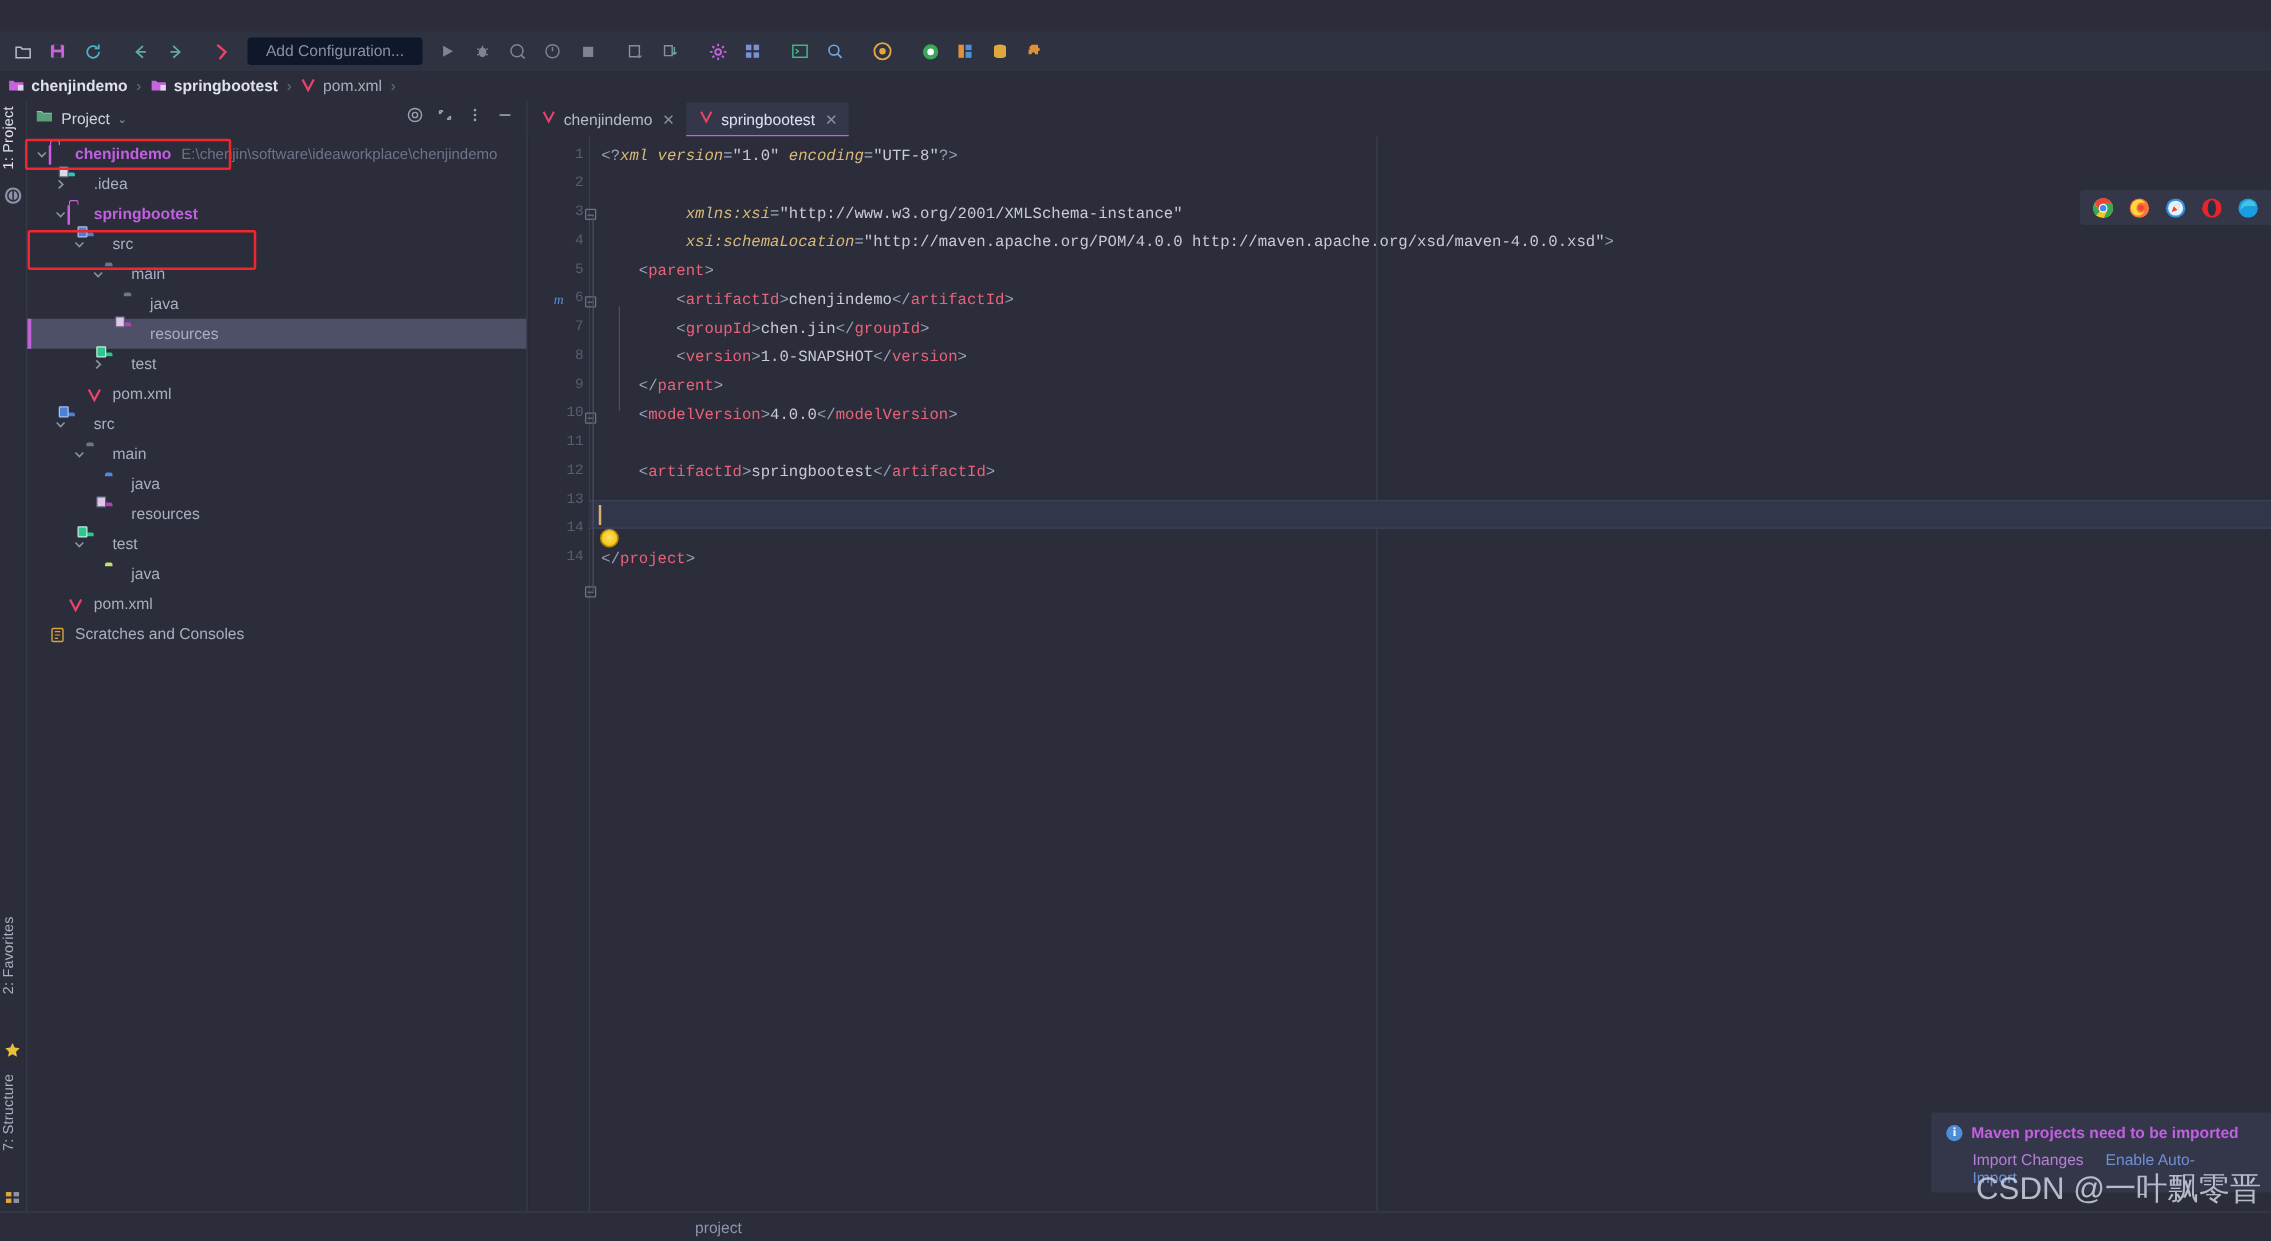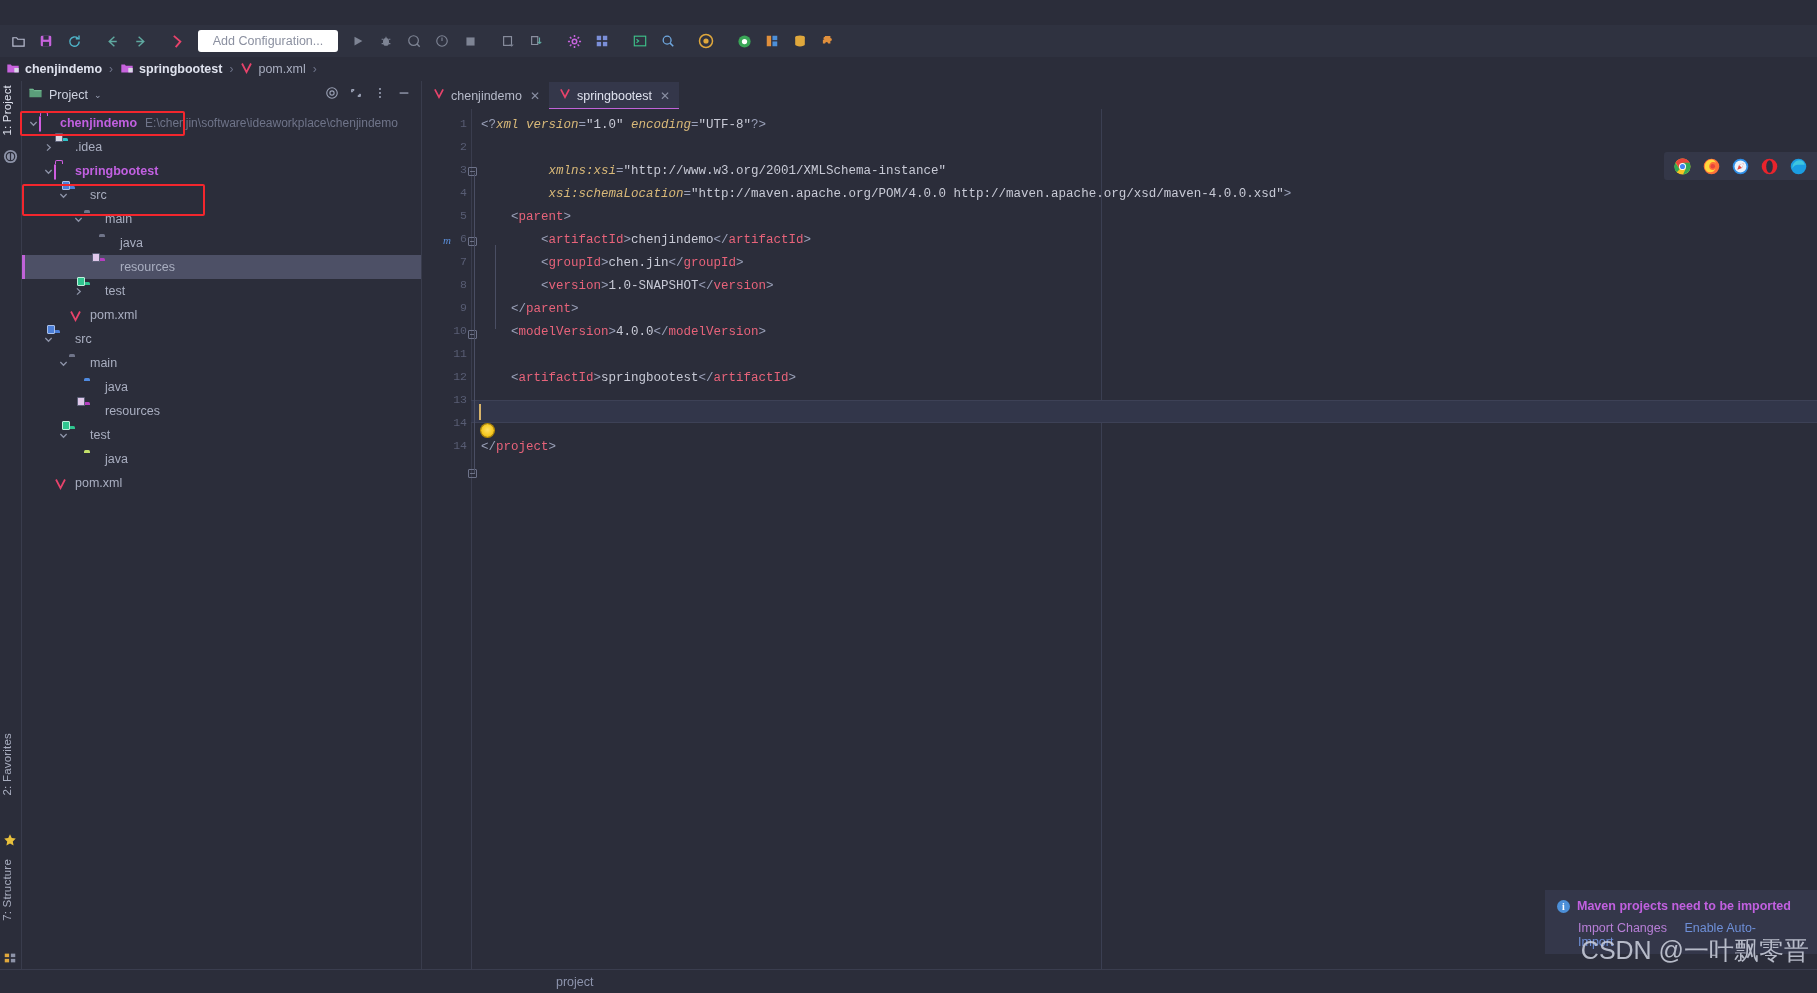--- a/index.html
+++ b/index.html
@@ -26,21 +26,21 @@
   .toolbar {
     position: absolute; top: 25px; left: 0; width: 1817px; height: 32px;
     background: #2f3240; display: flex; align-items: center; padding-left: 4px;
   }
   .tb-btn {
     width: 26px; height: 26px; display: flex; align-items: center;
     justify-content: center; margin: 0 1px; border-radius: 3px;
   }
   .tb-sep { width: 10px; }
   .run-config {
-    width: 140px; height: 22px; border-radius: 3px; background: #ffffff;
+    width: 140px; height: 22px; border-radius: 3px; background: #0f172a;
     color: #8b90a0; font-size: 12.5px; display: flex; align-items: center;
     justify-content: center; margin: 0 6px;
   }
 
   
   .breadcrumb {
     position: absolute; top: 57px; left: 0; width: 1817px; height: 24px;
     background: #2b2d3a; display: flex; align-items: center; padding-left: 6px;
     font-size: 12.5px;
   }
@@ -457,21 +457,21 @@
         <div class="tree-row" style="padding-left: 6px;">
           <span class="arrow">
             <svg width="9" height="9" viewBox="0 0 10 10">
               <path d="M1.5 3.3L5 7 8.5 3.3" stroke="#8d93a8" stroke-width="1.4" fill="none"></path>
             </svg>
           </span>
           <span class="ticon"><span class="fld-outline"></span></span>
           <span class="tlabel hl">chenjindemo</span>
           <span class="tpath">E:\chenjin\software\ideaworkplace\chenjindemo</span>
         </div>
-        <div class="tree-row" style="padding-left: 21px; text-align: center;">
+        <div class="tree-row" style="padding-left: 21px;">
           <span class="arrow">
             <svg width="9" height="9" viewBox="0 0 10 10">
               <path d="M3.3 1.5L7 5 3.3 8.5" stroke="#8d93a8" stroke-width="1.4" fill="none"></path>
             </svg>
           </span>
           <span class="ticon"><span class="fld" style="background:#2dc2c8"><span class="badge" style="background:#d7d9e4"></span></span></span>
           <span class="tlabel">.idea</span>
         </div>
         <div class="tree-row" style="padding-left: 21px;">
           <span class="arrow">
@@ -595,20 +595,32 @@
         <div class="tree-row" style="padding-left: 21px;">
           <span class="arrow empty">
             <svg width="9" height="9" viewBox="0 0 10 10">
               <path d="M3.3 1.5L7 5 3.3 8.5" stroke="#8d93a8" stroke-width="1.4" fill="none"></path>
             </svg>
           </span>
           <span class="ticon"><svg width="13" height="14" viewBox="0 0 16 16" style="position:relative;top:2px">
               <path d="M2.5 2.5L8 13 13.5 2.5" stroke="#e8436b" stroke-width="2.2" fill="none"></path>
             </svg></span>
           <span class="tlabel">pom.xml</span>
+        </div>
+        <div class="tree-row" style="padding-left: 6px;">
+          <span class="arrow empty">
+            <svg width="9" height="9" viewBox="0 0 10 10">
+              <path d="M3.3 1.5L7 5 3.3 8.5" stroke="#8d93a8" stroke-width="1.4" fill="none"></path>
+            </svg>
+          </span>
+          <span class="ticon"><svg width="14" height="14" viewBox="0 0 16 16" style="position:relative;top:2px">
+              <rect x="3" y="2" width="10" height="12" rx="1" fill="none" stroke="#d8a33c" stroke-width="1.3"></rect>
+              <path d="M5.5 5h5M5.5 8h5M5.5 11h3" stroke="#d8a33c" stroke-width="1.1"></path>
+            </svg></span>
+          <span class="tlabel">Scratches and Consoles</span>
         </div>
       </div>
     <div class="redbox" style="left:-2px; top:30px; width:165px; height:25px;"></div>
     <div class="redbox" style="left:0px; top:103px; width:183px; height:32px;"></div>
   </div>
 
   <div class="editor-area">
     <div class="tabs" id="etabs">
         <div class="tab">
           <span class="vico"><svg width="12" height="13" viewBox="0 0 16 16">

